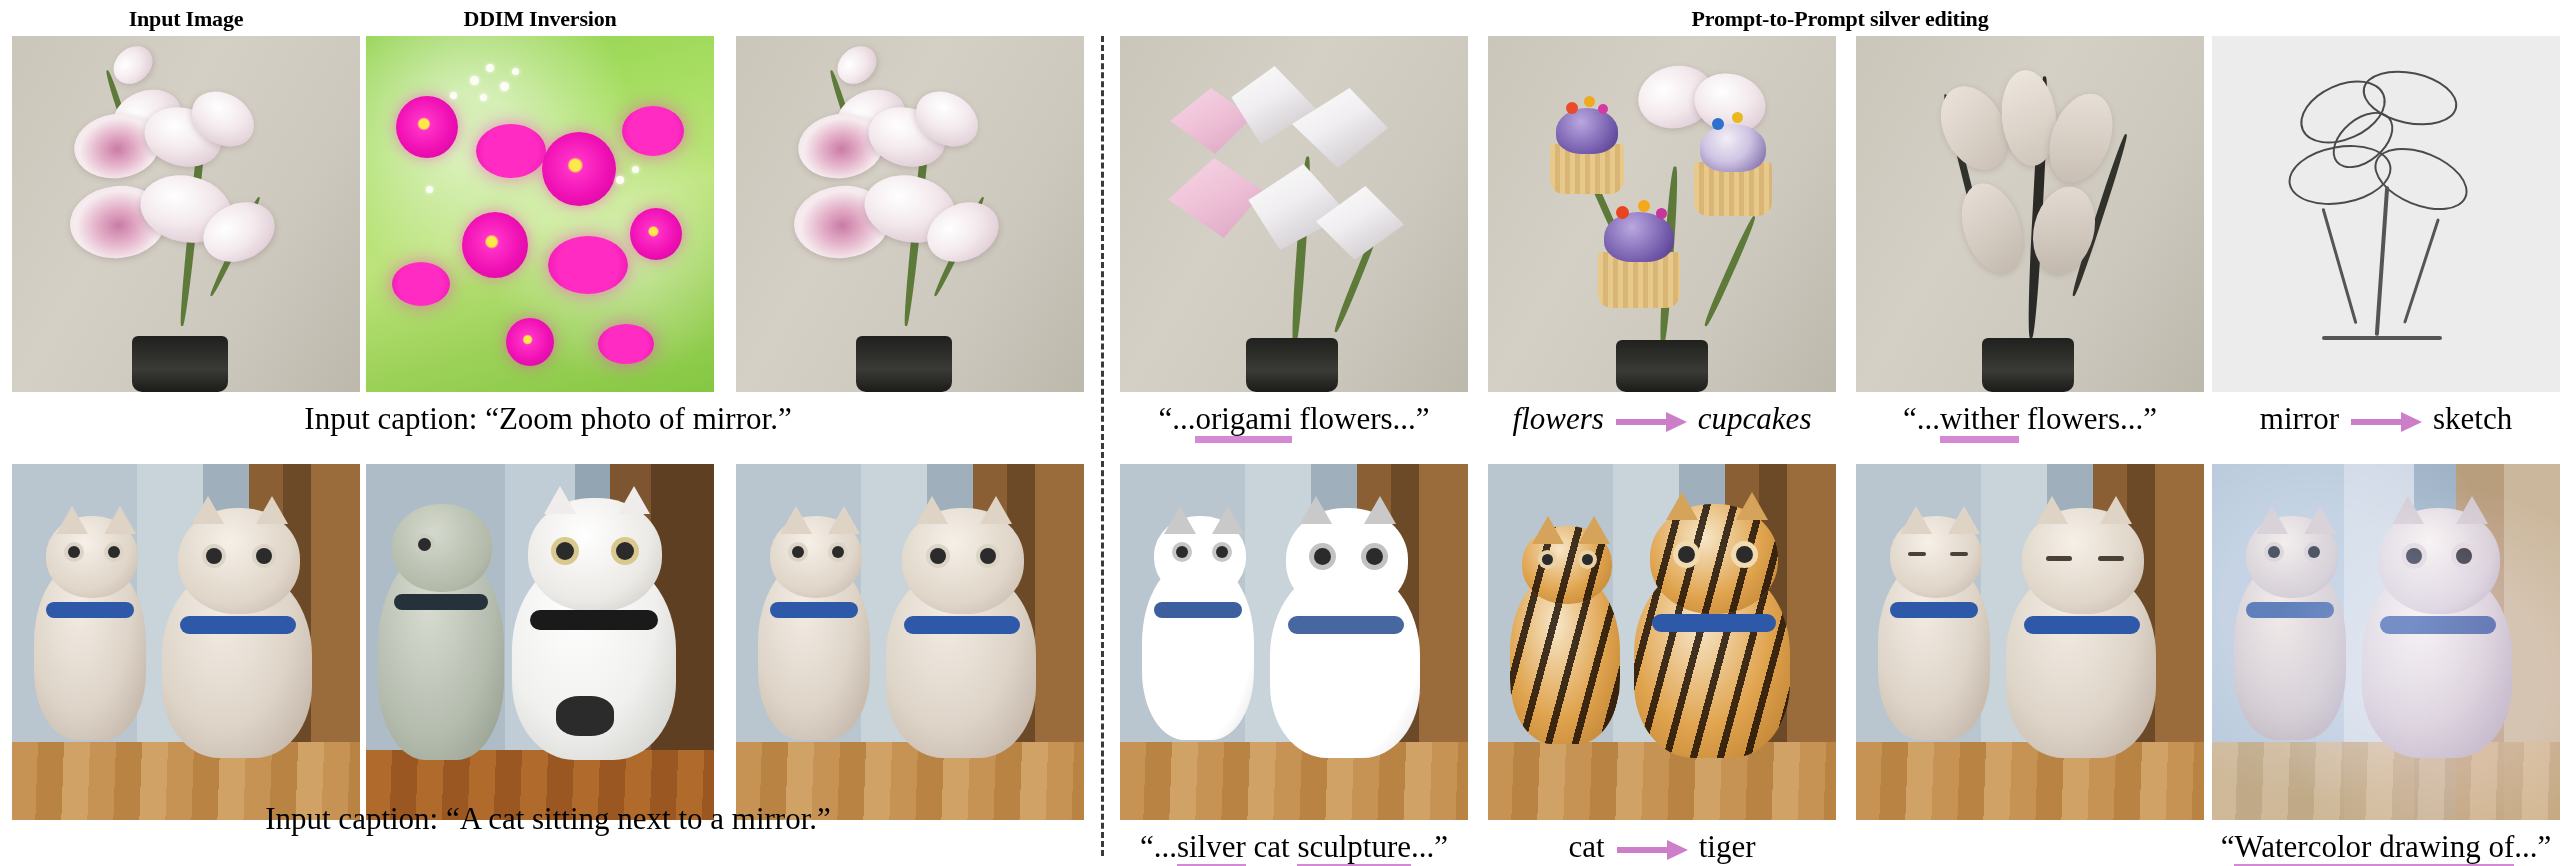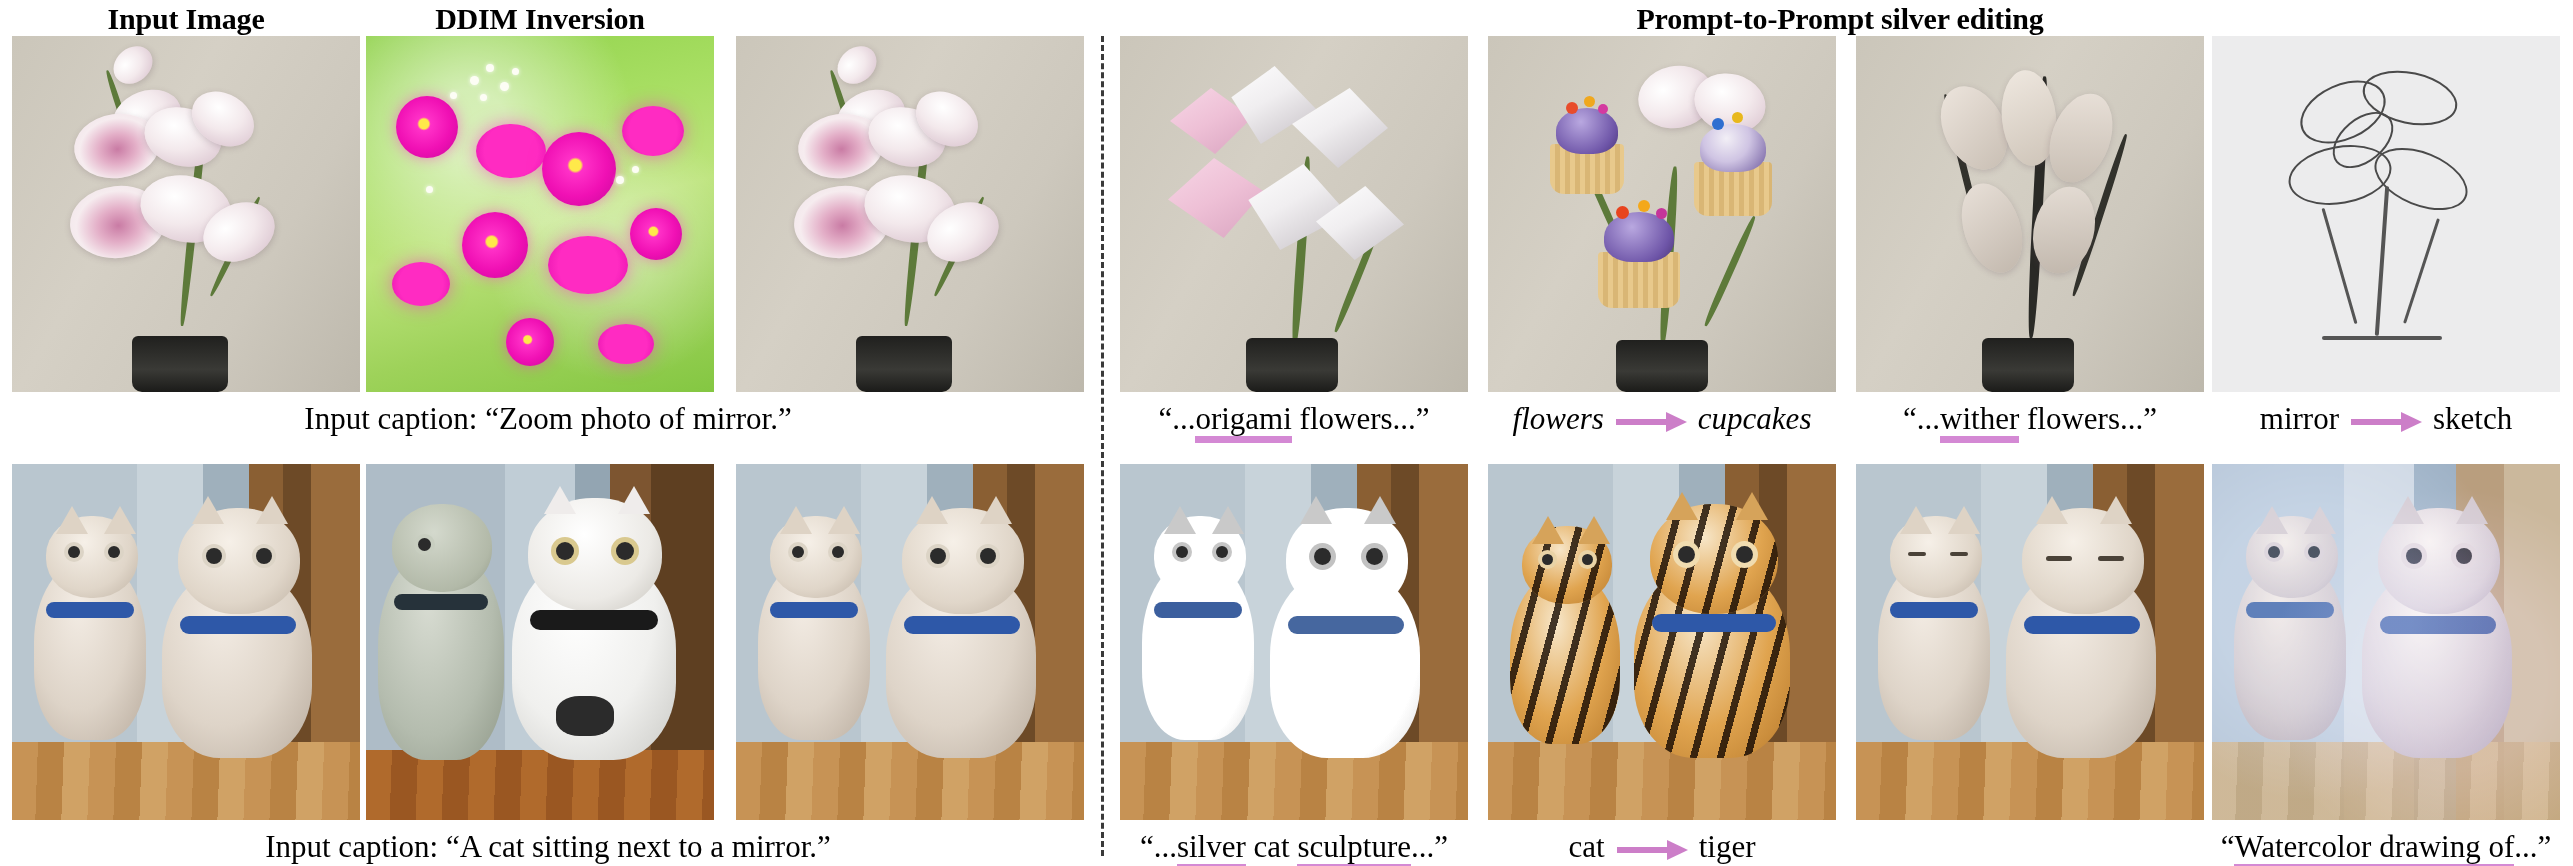--- a/index.html
+++ b/index.html
@@ -24,21 +24,21 @@
     position: absolute;
     top: 0; left: 0;
     width: 2573px;
     height: 40px;
   }
   .col-header {
     position: absolute;
     top: 2px;
     text-align: center;
     font-weight: bold;
-    font-size: 30px;
+    font-size: 22px;
     line-height: 34px;
     color: #000;
     font-family: "Liberation Serif", "DejaVu Serif", serif;
     letter-spacing: -0.2px;
   }
 
   
   .img-cell {
     position: absolute;
     overflow: hidden;
@@ -511,21 +511,21 @@
       <div class="cat-head" style="left:166px;top:44px;width:122px;height:106px;background:radial-gradient(ellipse at 42% 32%,#f6f0f0 0%,#d4cad4 65%,#a79db2 100%);"></div>
       <div class="cat-ear" style="left:180px;top:32px;border-bottom-color:#d3c9d0;"></div>
       <div class="cat-ear" style="left:244px;top:32px;border-bottom-color:#d3c9d0;"></div>
       <div class="cat-eye" style="left:194px;top:84px;width:16px;height:16px;box-shadow:0 0 0 5px #ded3da;"></div>
       <div class="cat-eye" style="left:244px;top:84px;width:16px;height:16px;box-shadow:0 0 0 5px #ded3da;"></div>
       <div class="collar" style="left:168px;top:152px;width:116px;height:18px;background:#3a5b9e;"></div>
       <div class="watercolor"></div>
     </div>
   </div>
 
-  <div class="caption" style="left:12px;top:828px;width:1072px;">Input caption: “A cat sitting next to a mirror.”</div>
+  <div class="caption" style="left:12px;top:800px;width:1072px;">Input caption: “A cat sitting next to a mirror.”</div>
 
   <div class="caption" style="left:1112px;top:828px;width:364px;">
     <span>“...</span><span class="hl">silver</span><span> cat </span><span class="hl">sculpture</span><span>...”</span>
   </div>
 
   <div class="caption" style="left:1488px;top:828px;width:348px;">
     <span>cat</span><span class="arrow-wrap"><svg width="74" height="26" viewBox="0 0 74 26">
           <line x1="2" y1="13" x2="56" y2="13" stroke="#cc7ec8" stroke-width="6"></line>
           <polygon points="52,3 73,13 52,23" fill="#cc7ec8"></polygon>
         </svg></span><span>tiger</span>

